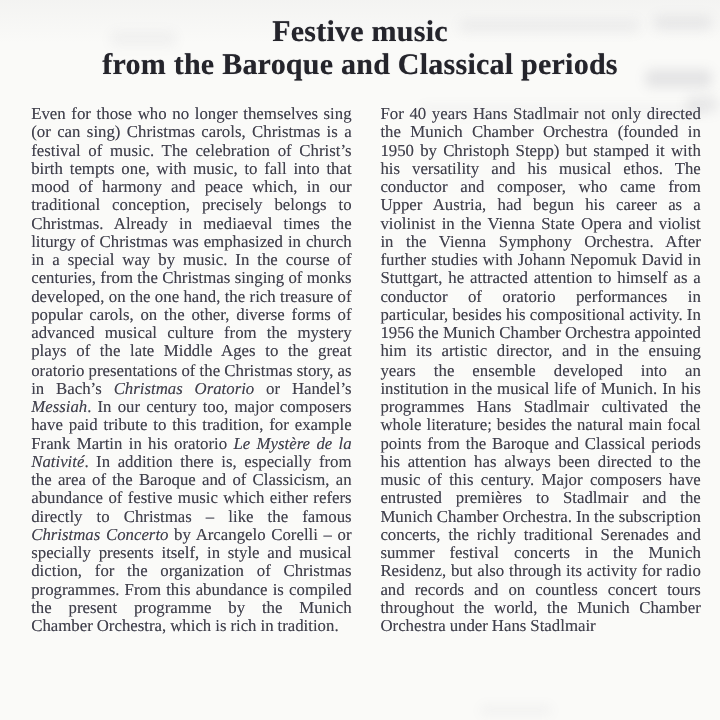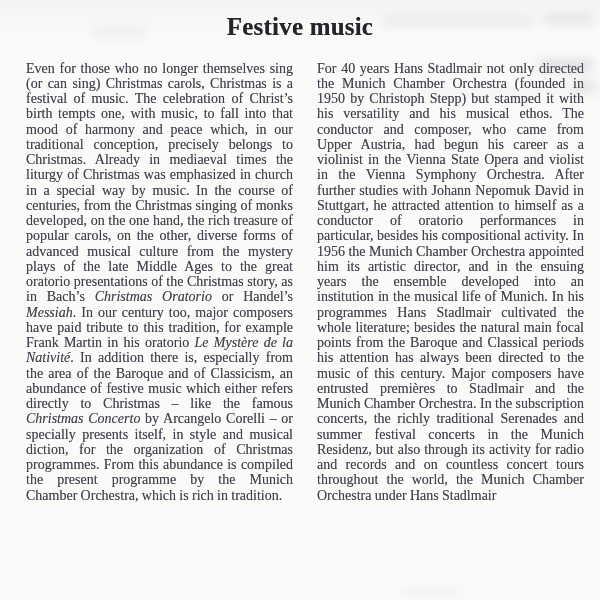--- a/index.html
+++ b/index.html
@@ -79,20 +79,21 @@
   <div class="ghost g1"></div>
   <div class="ghost g2"></div>
   <div class="ghost g3"></div>
   <div class="ghost g4"></div>
   <div class="ghost g5"></div>
   <div class="ghost g6"></div>
   <div class="ghost g7"></div>
 
   <h1 class="title">
     <span class="tline">Festive music</span>
+    <span class="tline">from the Baroque and Classical periods</span>
   </h1>
 
   <div class="columns">
     <p class="col col-left" lang="en"><span>Even for those who no longer themselves sing (or can sing) Christmas carols, Christmas is a festival of music. The celebration of Christ’s birth tempts one, with music, to fall into that mood of harmony and peace which, in our traditional conception, precisely belongs to Christmas. Already in mediaeval times the liturgy of Christmas was emphasized in church in a special way by music. In the course of centuries, from the Christmas singing of monks developed, on the one hand, the rich treasure of popular carols, on the other, diverse forms of advanced musical culture from the mystery plays of the late Middle Ages to the great oratorio presentations of the Christmas story, as in Bach’s </span><em>Christmas Oratorio</em><span> or Handel’s </span><em>Messiah</em><span>. In our century too, major composers have paid tribute to this tradition, for example Frank Martin in his oratorio </span><em>Le Mystère de la Nativité</em><span>. In addition there is, especially from the area of the Baroque and of Classicism, an abundance of festive music which either refers directly to Christmas – like the famous </span><em>Christmas Concerto</em><span> by Arcangelo Corelli – or specially presents itself, in style and musical diction, for the organization of Christmas programmes. From this abundance is compiled the present programme by the Munich Chamber Orchestra, which is rich in tradition.</span></p>
 
     <p class="col col-right" lang="en">For 40 years Hans Stadlmair not only directed the Munich Chamber Orchestra (founded in 1950 by Christoph Stepp) but stamped it with his versatility and his musical ethos. The conductor and composer, who came from Upper Austria, had begun his career as a violinist in the Vienna State Opera and violist in the Vienna Symphony Orchestra. After further studies with Johann Nepomuk David in Stuttgart, he attracted attention to himself as a conductor of oratorio performances in particular, besides his compositional activity. In 1956 the Munich Chamber Orchestra appointed him its artistic director, and in the ensuing years the ensemble developed into an institution in the musical life of Munich. In his programmes Hans Stadlmair cultivated the whole literature; besides the natural main focal points from the Baroque and Classical periods his attention has always been directed to the music of this century. Major composers have entrusted premières to Stadlmair and the Munich Chamber Orchestra. In the subscription concerts, the richly traditional Serenades and summer festival concerts in the Munich Residenz, but also through its activity for radio and records and on countless concert tours throughout the world, the Munich Chamber Orchestra under Hans Stadlmair</p>
   </div>
 
 </div>
 

